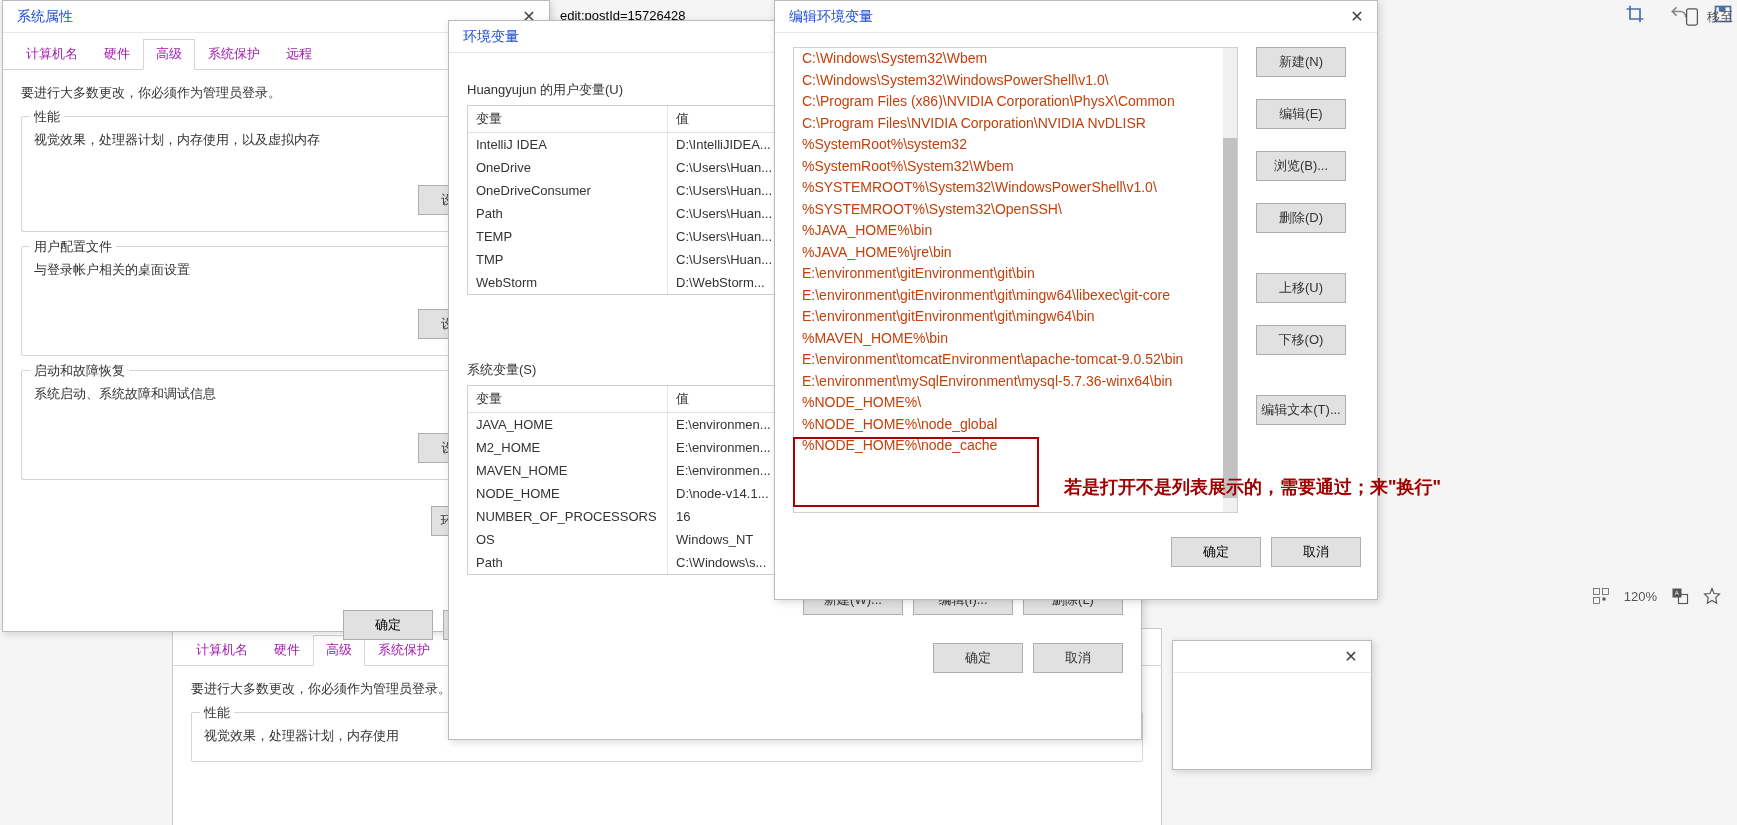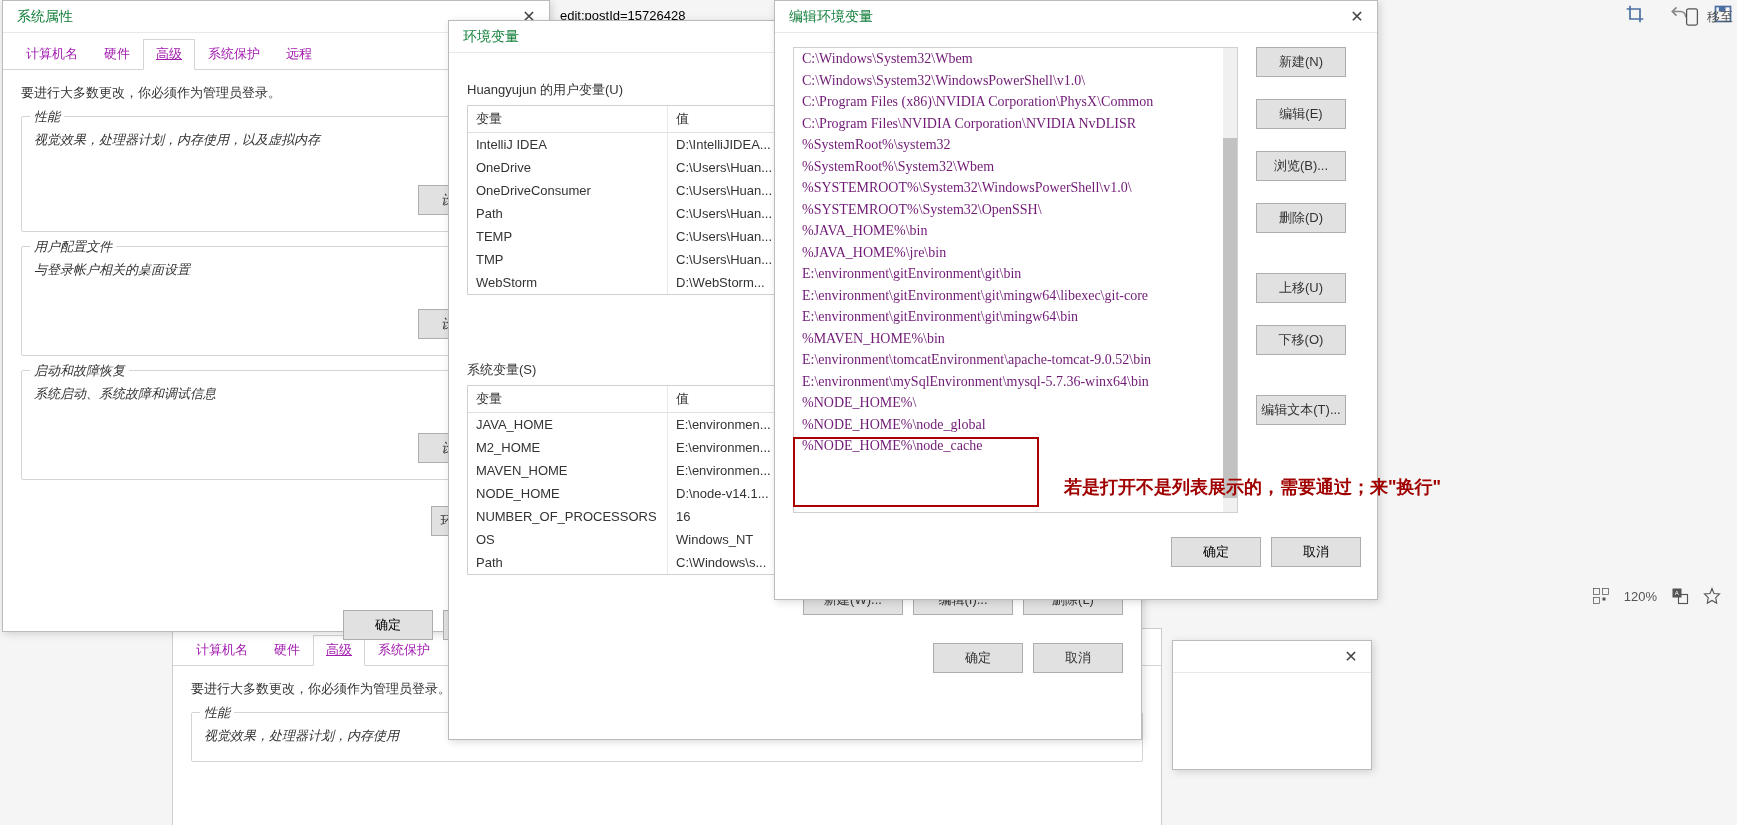--- a/index.html
+++ b/index.html
@@ -1,44 +1,44 @@
 <!DOCTYPE html>
 <html><head>
 <meta charset="utf-8">
 <style>
 *{box-sizing:border-box;margin:0;padding:0;font-family:"Microsoft YaHei",Arial,sans-serif;}
 body{background:#f5f5f5;width:1737px;height:825px;position:relative;overflow:hidden;}
 .dialog{position:absolute;background:#fff;border:1px solid #bbb;box-shadow:2px 2px 8px rgba(0,0,0,.15);}
 .title-bar{height:32px;display:flex;align-items:center;justify-content:space-between;padding:0 8px 0 14px;border-bottom:1px solid #e8e8e8;}
-.title-bar .t{font-size:14px;color:#15803d;}
+.title-bar .t{font-size:14px;color:#1d4ed8;}
 .close-x{font-size:16px;color:#444;width:24px;text-align:center;cursor:pointer;}
 .tabs{display:flex;border-bottom:1px solid #d4d4d4;padding:6px 10px 0 10px;}
 .tab{padding:5px 12px;font-size:13px;border:1px solid transparent;cursor:pointer;color:#a21caf;}
-.tab.active{border:1px solid #d4d4d4;border-bottom:1px solid #fff;background:#fff;margin-bottom:-1px;text-decoration:underline;}
+.tab.active{border:1px solid #d4d4d4;border-bottom:1px solid #fff;background:#fff;margin-bottom:-1px;}
 .body{padding:14px 18px;font-size:13px;color:#333;}
-.group{border:1px solid #d4d4d4;border-radius:2px;padding:14px 12px 16px 12px;margin:14px 0 0 0;position:relative;font-style:italic;}
+.group{border:1px solid #d4d4d4;border-radius:2px;padding:14px 12px 16px 12px;margin:14px 0 0 0;position:relative;}
 .group .lg{position:absolute;top:-9px;left:8px;background:#fff;padding:0 4px;font-size:13px;}
 .btn{display:inline-block;background:#e1e1e1;border:1px solid #adadad;padding:5px 0;width:90px;text-align:center;font-size:13px;cursor:pointer;}
 .btn.w{width:100px;}
 .btn-row-r{text-align:right;margin-top:8px;}
 .sys-btn-row{display:flex;gap:10px;justify-content:flex-end;padding:10px 16px 16px 0;}
 .env-btn-r{position:absolute;right:18px;bottom:16px;}
 .table{border:1px solid #d0d0d0;width:100%;}
 .table .hdr{display:flex;border-bottom:1px solid #e0e0e0;}
 .table .hdr>div,.table .rw>div{padding:4px 8px;font-size:13px;}
 .table .hdr>div{color:#333;}
 .table .rw{display:flex;}
 .col1{width:200px;border-right:1px solid #e8e8e8;}
 .col2{flex:1;}
 .env-section-label{font-size:13px;margin:14px 0 6px 0;}
 .env-btns{display:flex;gap:10px;justify-content:flex-end;margin-top:10px;}
 
 .path-list{border:1px solid #d0d0d0;width:445px;font-size:14px;line-height:21.5px;position:relative;}
 .path-list .pl-item{padding:0 8px;white-space:nowrap;overflow:hidden;}
-.path-list .pl-item.aw{color:#701a75;font-family:Liberation Serif, serif;}
+.path-list .pl-item.aw{color:#c2410c;}
 .path-box-red{border:2px solid #a00;position:absolute;}
 .side-btns{display:flex;flex-direction:column;gap:22px;width:90px;}
 .side-btns .btn{width:90px;}
 .red-note{position:absolute;color:#a00000;font-size:18px;font-weight:bold;}
 .red-ellipse{position:absolute;border:2px solid #a00;border-radius:50%;width:90px;height:24px;}
 
 .top-icons{position:absolute;top:4px;right:4px;display:flex;gap:24px;}
 .top-icons .ic{width:20px;height:20px;color:#4a6fa0;}
 .bottom-bar{position:absolute;right:4px;top:8px;display:flex;align-items:flex-start;gap:8px;font-size:13px;color:#555;}
 .bottom-status{position:absolute;bottom:220px;right:16px;display:flex;align-items:center;gap:14px;font-size:13px;color:#555;}

